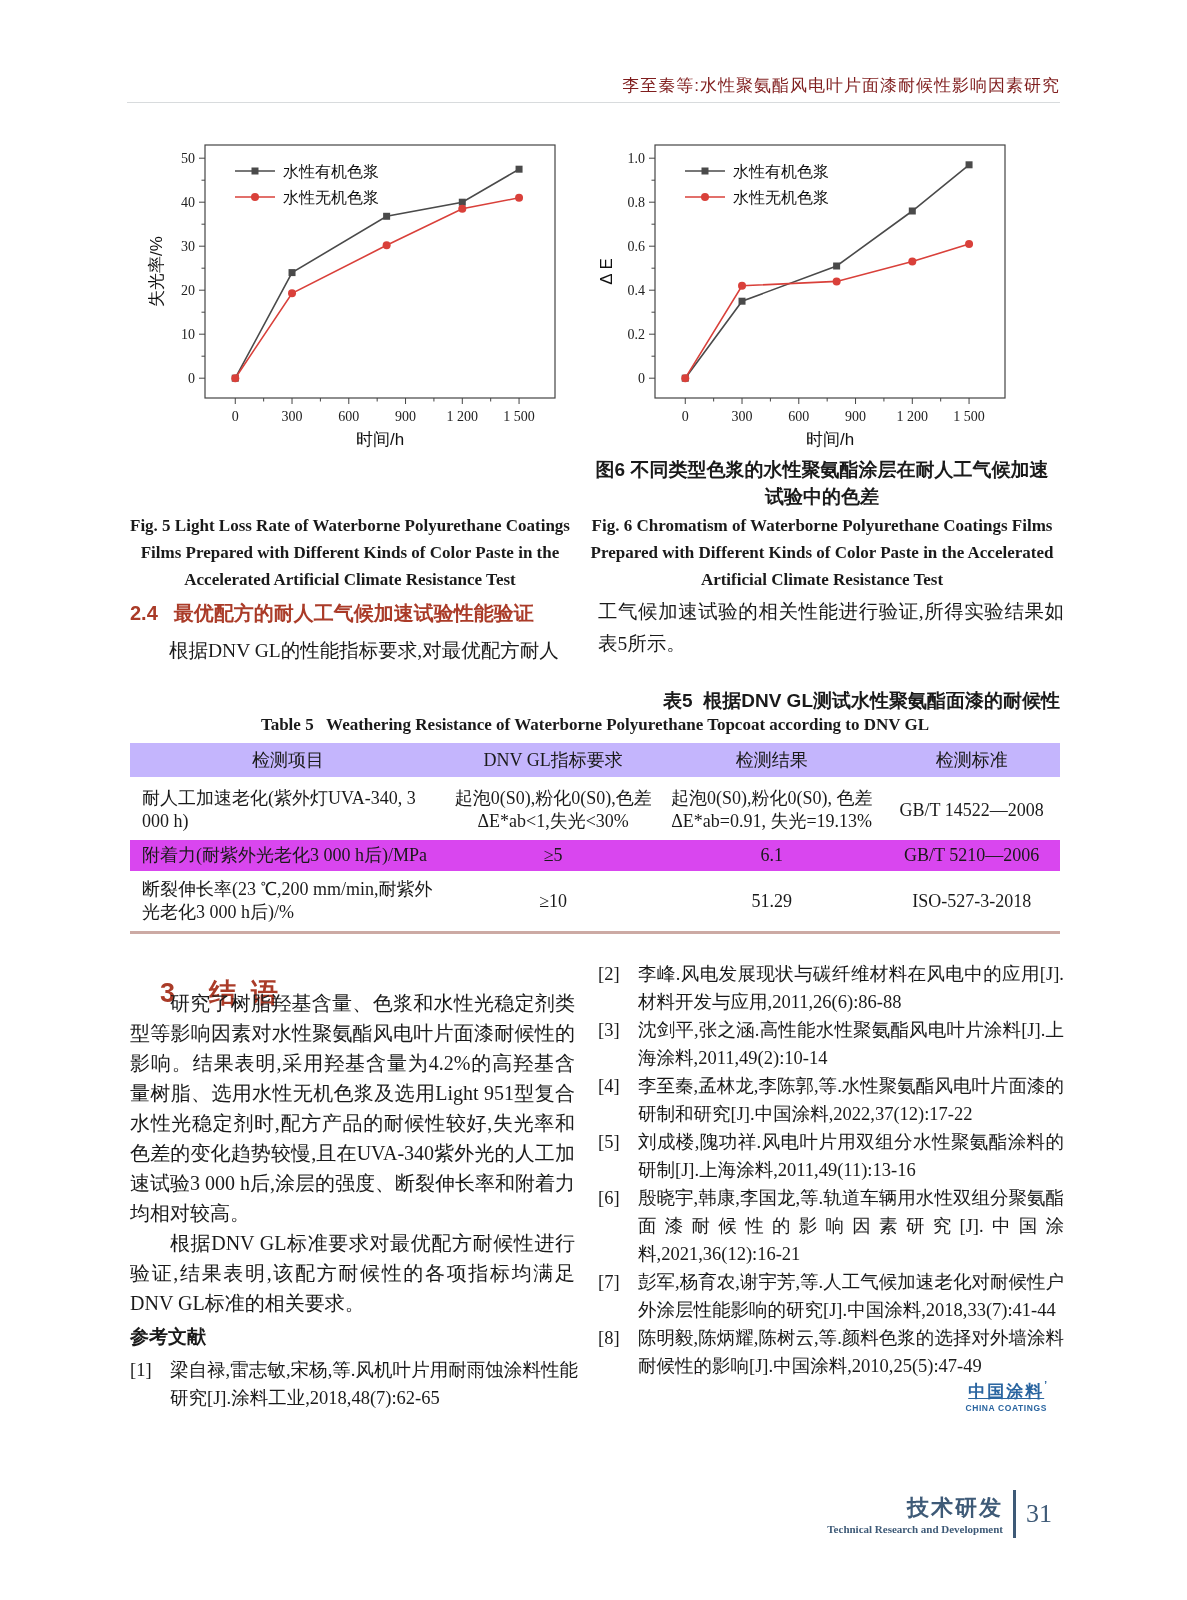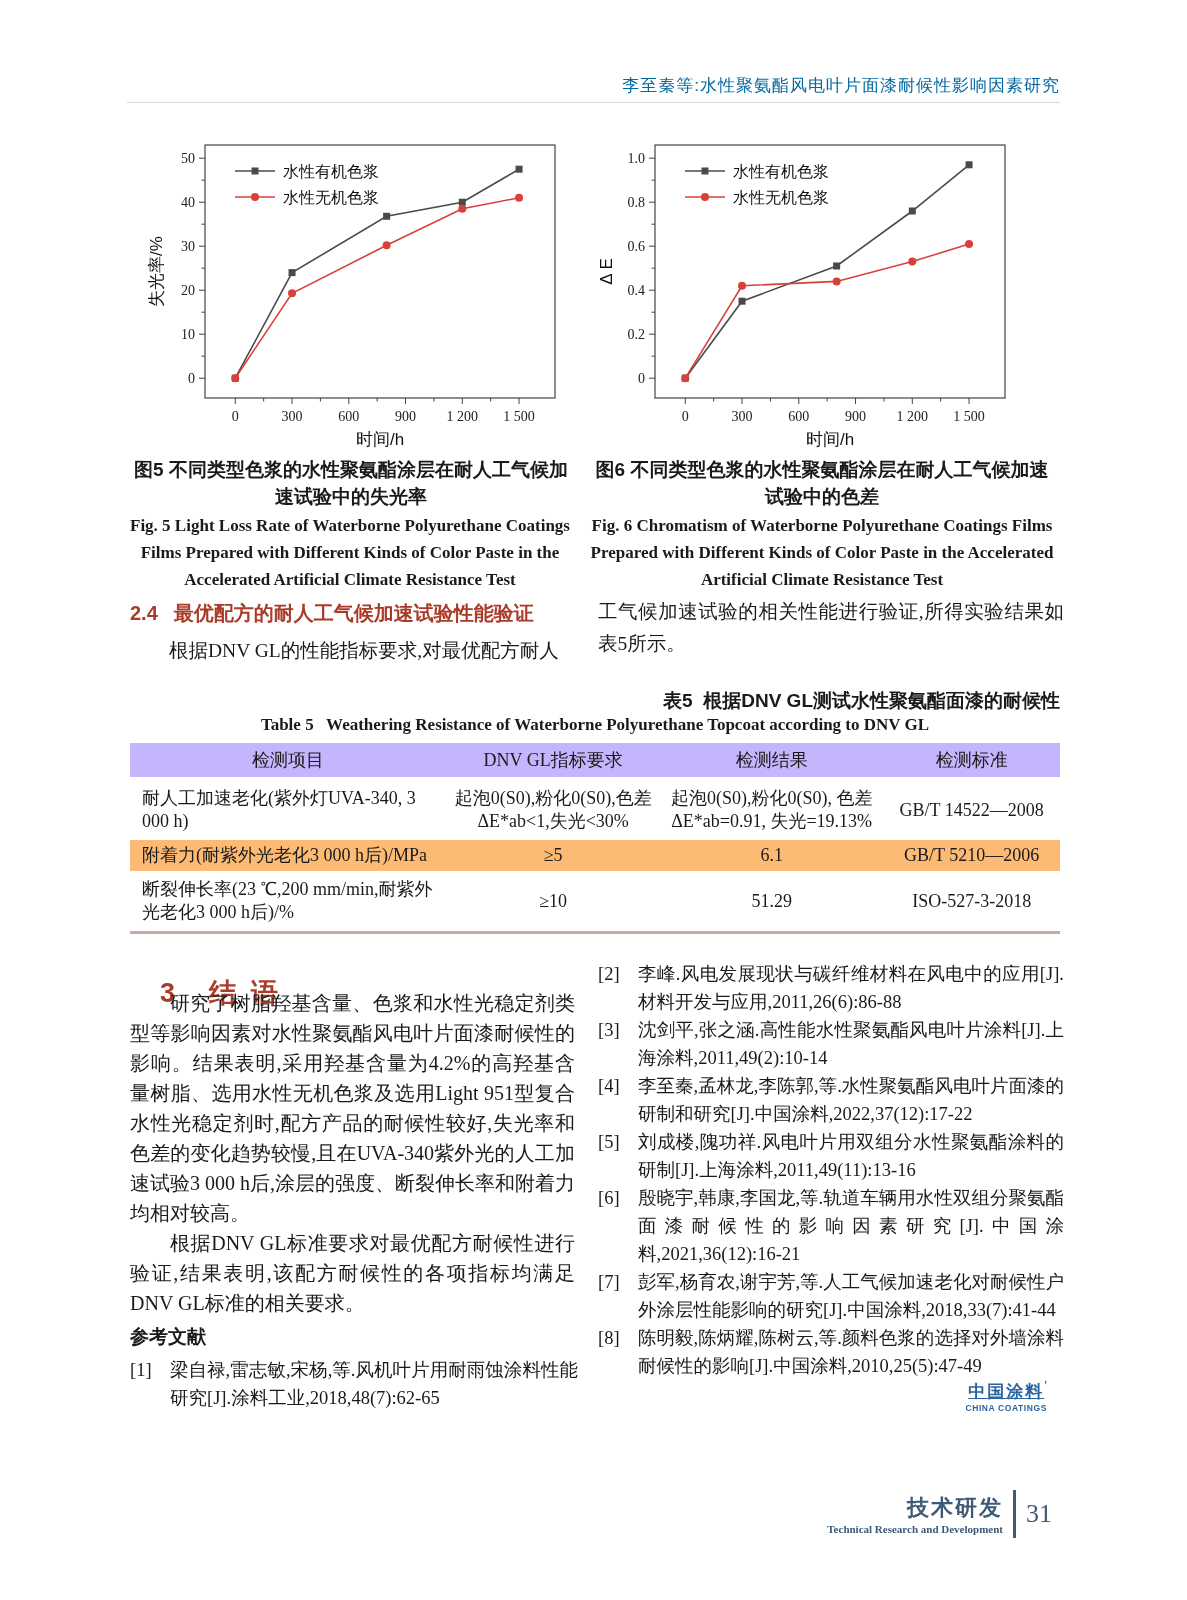--- a/index.html
+++ b/index.html
@@ -2,21 +2,21 @@
 <html><head>
 <meta charset="utf-8">
 <style>
   html,body{margin:0;padding:0;background:#ffffff;}
   .page{position:relative;width:1187px;height:1600px;background:#fff;overflow:hidden;
         font-family:"Liberation Serif",serif;color:#1a1a1a;}
   .abs{position:absolute;}
 
   
   .running-head{left:130px;top:74px;width:930px;text-align:right;
-    font:17px "Liberation Sans",sans-serif;color:#0369a1;letter-spacing:1px;}
+    font:17px "Liberation Sans",sans-serif;color:#7f1d1d;letter-spacing:1px;}
   .head-rule{left:127px;top:102px;width:933px;height:1px;background:#d8dbdd;}
 
   
   .chart-svg{position:absolute;width:430px;height:318px;}
   #fig5-svg{left:140px;top:133px;}
   #fig6-svg{left:590px;top:133px;}
   .tick{font:14px "Liberation Serif",serif;fill:#222;}
   .axis-label{font:17px "Liberation Sans",sans-serif;fill:#111;}
   .legend-text{font:16px "Liberation Sans",sans-serif;fill:#111;}
 
@@ -41,21 +41,21 @@
   .tbl-title-en{left:130px;top:715px;width:930px;text-align:center;white-space:pre;
     font:bold 17px "Liberation Serif",serif;}
   #table5{left:130px;top:743px;width:930px;}
   #table5 table{width:100%;border-collapse:collapse;table-layout:fixed;
     font:18px "Liberation Serif",serif;border-bottom:3px solid #ccaaa4;}
   #table5 col.c1{width:34%;} #table5 col.c2{width:23%;} #table5 col.c3{width:24%;} #table5 col.c4{width:19%;}
   #table5 th{background:#c4b5fd;font-weight:normal;height:30px;padding:2px 4px;
     border-bottom:3px solid #fff;text-align:center;}
   #table5 td{padding:7px 8px;line-height:23px;text-align:center;vertical-align:middle;}
   #table5 td:first-child{text-align:left;padding-left:12px;}
-  #table5 tr.alt{background:#fdba74;}
+  #table5 tr.alt{background:#d946ef;}
   #table5 tr.alt td{padding-top:4px;padding-bottom:4px;}
 
   
   #sec3-head{left:130px;top:944px;font:bold 27px "Liberation Sans",sans-serif;color:#aa3b28;white-space:pre;}
   #sec3-head .num{margin-right:34px;}
   #sec3-body{left:130px;top:988px;width:445px;}
   #sec3-body p{margin:0;font-size:20px;line-height:30px;text-indent:2em;text-align:justify;}
 
   
   #refs-head{left:130px;top:1324px;width:446px;text-align:left;
@@ -208,21 +208,20 @@
       <g>
         <line x1="95" y1="38" x2="135" y2="38" stroke="#4a4a4a" stroke-width="1.4"></line>
         <rect x="111.5" y="34.5" width="7" height="7" fill="#4a4a4a"></rect>
         <text x="143" y="43.5" class="legend-text">水性有机色浆</text>
         <line x1="95" y1="64" x2="135" y2="64" stroke="#d9403a" stroke-width="1.4"></line>
         <circle cx="115" cy="64" r="4" fill="#d9403a"></circle>
         <text x="143" y="69.5" class="legend-text">水性无机色浆</text>
       </g>
     </svg>
 
-  <div id="fig5-cap-cn" class="abs cap-cn">图5  不同类型色浆的水性聚氨酯涂层在耐人工气候加速试验中的失光率</div>
   <div id="fig5-cap-en" class="abs cap-en">Fig. 5  Light Loss Rate of Waterborne Polyurethane Coatings Films Prepared with Different Kinds of Color Paste in the Accelerated Artificial Climate Resistance Test</div>
   <div id="fig6-cap-cn" class="abs cap-cn">图6  不同类型色浆的水性聚氨酯涂层在耐人工气候加速试验中的色差</div>
   <div id="fig6-cap-en" class="abs cap-en">Fig. 6  Chromatism of Waterborne Polyurethane Coatings Films Prepared with Different Kinds of Color Paste in the Accelerated Artificial Climate Resistance Test</div>
 
   <div id="sec24-head" class="abs sec-head-red">
     <span class="num">2.4</span><span>最优配方的耐人工气候加速试验性能验证</span>
   </div>
   <div id="sec24-left" class="abs">根据DNV GL的性能指标要求,对最优配方耐人</div>
   <div id="sec24-right" class="abs">工气候加速试验的相关性能进行验证,所得实验结果如表5所示。</div>
 

